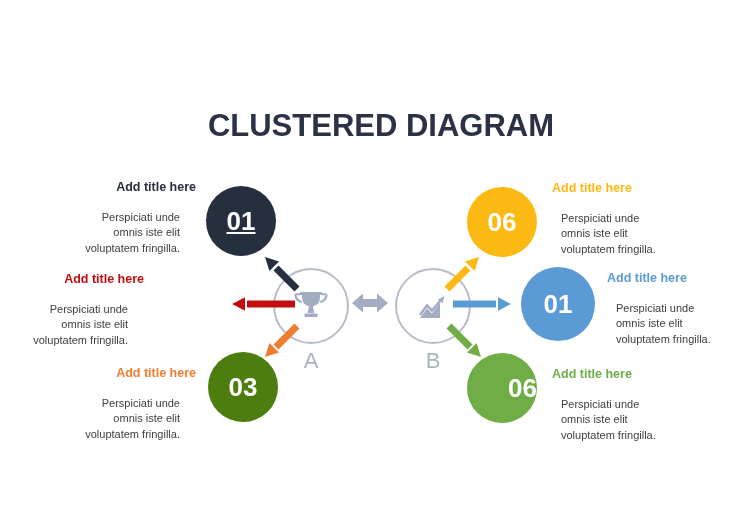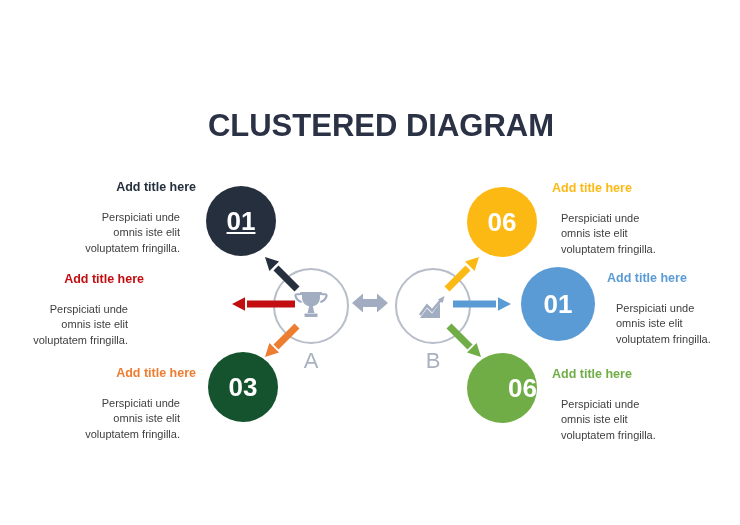--- a/index.html
+++ b/index.html
@@ -50,21 +50,21 @@
 </head>
 <body>
 
 <div class="slide">
 
   <div class="slide-title">CLUSTERED DIAGRAM</div>
 
   <div class="num-circle c1" style="background-color: rgb(38, 47, 61);">
     <span>01</span>
   </div>
-  <div class="num-circle c3" style="background-color: #14532d;">
+  <div class="num-circle c3" style="background-color: #4d7c0f;">
     <span>03</span>
   </div>
   <div class="num-circle c4" style="background-color: rgb(253, 185, 19);">
     <span>06</span>
   </div>
   <div class="num-circle c5" style="background-color: rgb(91, 155, 213);">
     <span>01</span>
   </div>
   <div class="num-circle c6" style="background-color: rgb(112, 173, 71);">
     <span>06</span>

